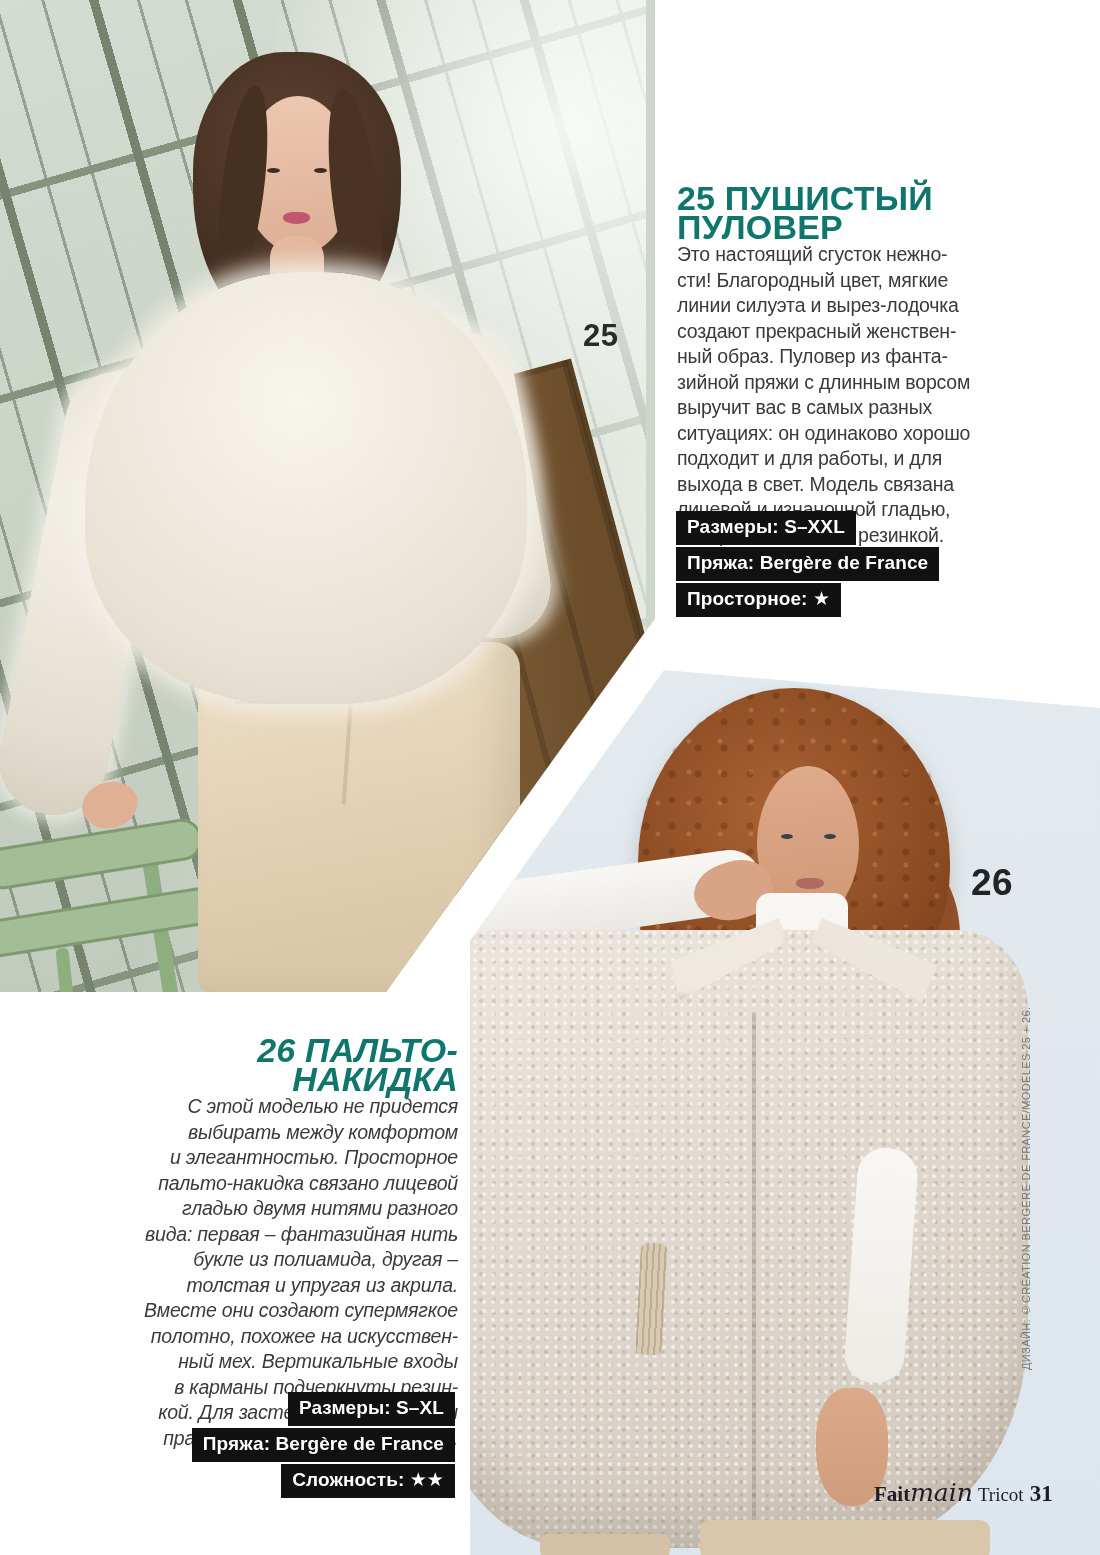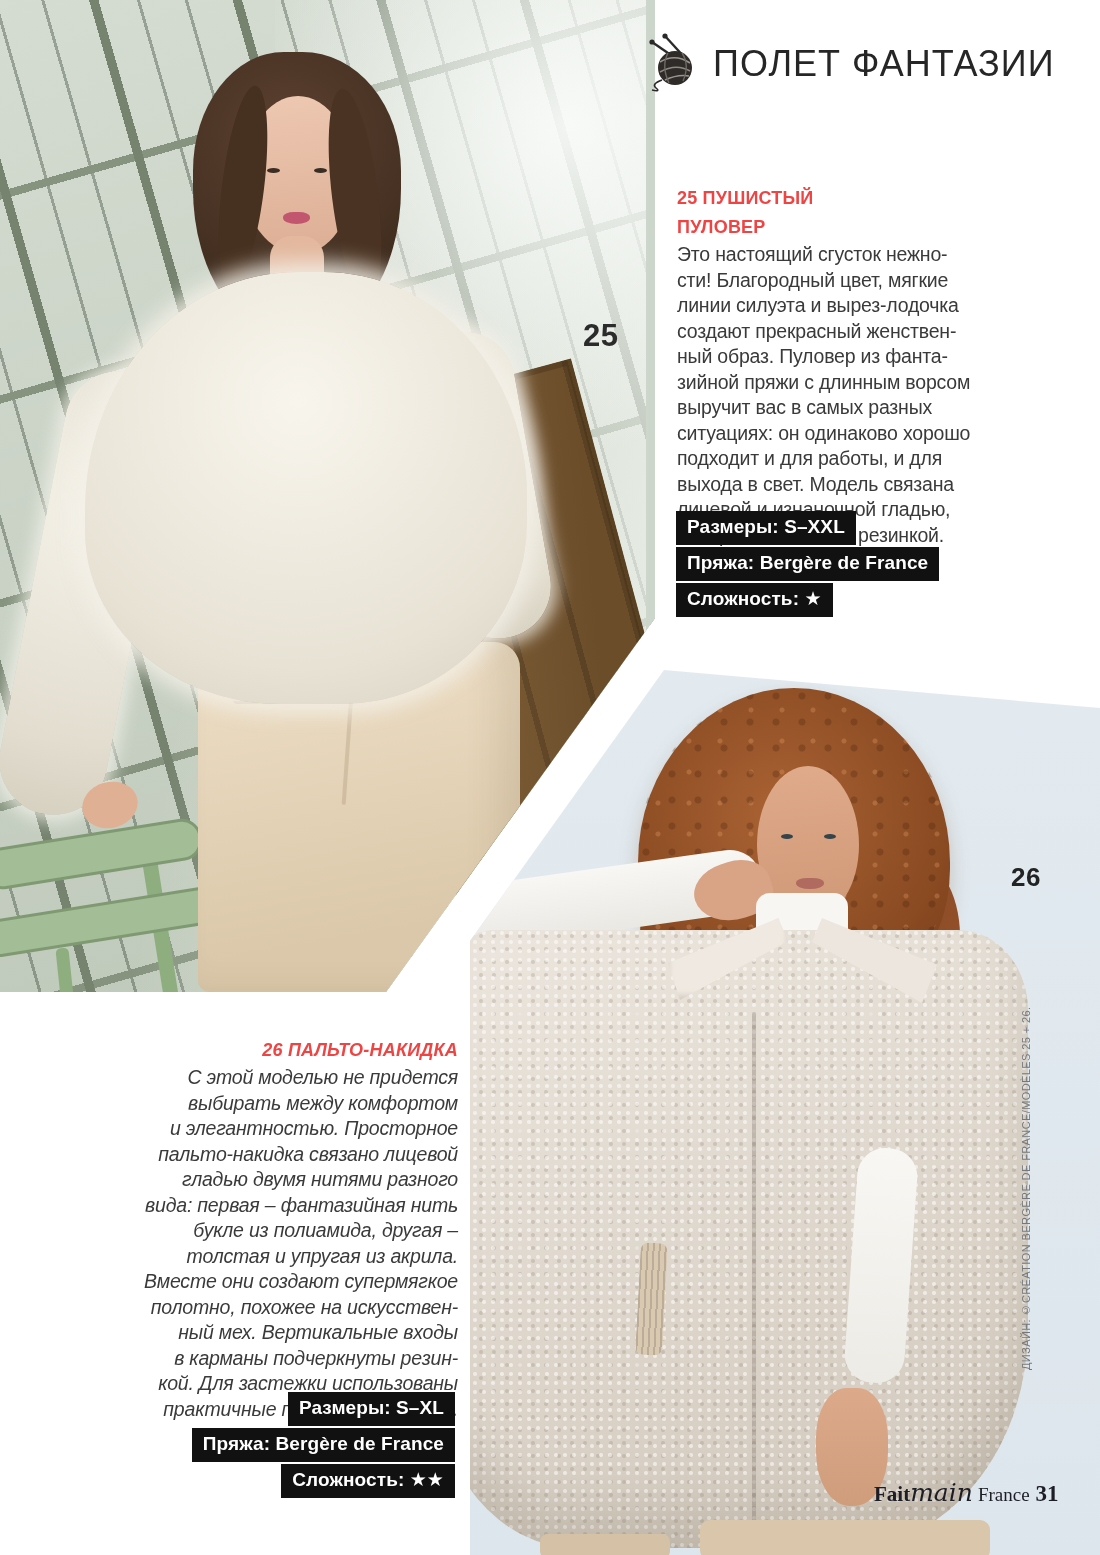--- a/index.html
+++ b/index.html
@@ -152,33 +152,33 @@
   .m2-pocket-r{position:absolute;left:866px;top:1230px;width:27px;height:112px;background:repeating-linear-gradient(90deg,rgba(0,0,0,0.14) 0 2px,rgba(0,0,0,0) 2px 6px),#d9c9b0;transform:rotate(-2deg);border-radius:8px;}
   .m2-cuff{position:absolute;left:851px;top:1148px;width:60px;height:235px;background:linear-gradient(180deg,#f8f7f3,#ecebe6);border-radius:28px;transform:rotate(4deg);}
   .m2-hand-down{position:absolute;left:816px;top:1388px;width:72px;height:118px;background:linear-gradient(180deg,#dca98a,#cf9c7c);border-radius:42% 42% 46% 46%;}
   .m2-pants-a{position:absolute;left:700px;top:1520px;width:290px;height:40px;background:#dac6ab;border-radius:10px;}
   .m2-pants-b{position:absolute;left:540px;top:1534px;width:130px;height:25px;background:#d5c1a6;border-radius:8px;}
   
   .header{position:absolute;left:648px;top:32px;display:flex;align-items:center;gap:13px;}
   .header-title{font-size:36px;font-weight:400;letter-spacing:1px;color:#262626;white-space:nowrap;}
   
   .col25{position:absolute;left:677px;top:184px;width:312px;color:#3a3a3a;}
-  .col-heading{font-size:18px;line-height:29px;font-weight:800;color:#ef4444;letter-spacing:0.2px;white-space:pre-line;}
+  .col-heading{font-size:34px;line-height:29px;font-weight:800;color:#0f766e;letter-spacing:0.2px;white-space:pre-line;}
   .col-body{font-size:19.5px;line-height:25.5px;letter-spacing:-0.2px;white-space:pre-line;}
   .specs25{position:absolute;left:676px;top:511px;display:flex;flex-direction:column;align-items:flex-start;gap:2px;}
   .spec-box{
     background:#111111;color:#ffffff;font-weight:700;font-size:19px;line-height:22px;
     padding:5px 11px 7px 11px;white-space:nowrap;letter-spacing:0.1px;
   }
   
   .col26{position:absolute;left:122px;top:1036px;width:336px;text-align:right;color:#3a3a3a;font-style:italic;}
   .specs26{position:absolute;left:118px;top:1392px;width:337px;display:flex;flex-direction:column;align-items:flex-end;gap:2px;}
   
   .num25{position:absolute;left:583px;top:318px;font-size:31px;font-weight:600;color:#2b2b2b;letter-spacing:0.5px;}
-  .num26{position:absolute;left:971px;top:862px;font-size:26px;font-weight:600;color:#232323;letter-spacing:0.5px;margin-left:40px;}
+  .num26{position:absolute;left:971px;top:862px;font-size:37px;font-weight:600;color:#232323;letter-spacing:0.5px;}
   .credit{
     position:absolute;left:1020px;top:988px;height:382px;width:22px;
     writing-mode:vertical-rl;transform:rotate(180deg);
     font-size:11px;letter-spacing:0.4px;color:#75797d;white-space:nowrap;
   }
   .footer{position:absolute;left:874px;top:1478px;white-space:nowrap;color:#1d1d26;font-family:"Liberation Serif","DejaVu Serif",serif;}
   .footer .fait{font-weight:700;font-size:21px;}
   .footer .mainword{font-style:italic;font-size:25px;font-family:"DejaVu Serif","Liberation Serif",serif;}
   .footer .tricot{font-size:19px;margin-left:5px;}
   .footer .pagenum{font-weight:700;font-size:23px;margin-left:6px;}
@@ -232,59 +232,41 @@
     <div class="m2-collar-r"></div>
     <div class="m2-seam"></div>
     <div class="m2-pocket-l"></div>
     <div class="m2-pocket-r"></div>
     <div class="m2-cuff"></div>
     <div class="m2-hand-down"></div>
     <div class="m2-pants-a"></div>
     <div class="m2-pants-b"></div>
   </div>
 
-  <div class="header">
-    <span>
-      <svg width="52" height="60" viewBox="0 0 52 60">
-        <circle cx="4" cy="10" r="2.6" fill="#2a2a2a"></circle>
-        <line x1="4" y1="10" x2="33" y2="30" stroke="#2a2a2a" stroke-width="2.4"></line>
-        <circle cx="17" cy="4" r="2.6" fill="#2a2a2a"></circle>
-        <line x1="17" y1="4" x2="38" y2="27" stroke="#2a2a2a" stroke-width="2.4"></line>
-        <circle cx="27" cy="36" r="17" fill="#2e2b28"></circle>
-        <path d="M12 30 Q27 21 42 31" stroke="#9a958e" stroke-width="1.6" fill="none"></path>
-        <path d="M12 40 Q28 31 42 39" stroke="#8d8882" stroke-width="1.6" fill="none"></path>
-        <path d="M17 48 Q30 42 41 44" stroke="#9a958e" stroke-width="1.6" fill="none"></path>
-        <path d="M20 21 Q13 34 21 51" stroke="#6e6a64" stroke-width="1.4" fill="none"></path>
-        <path d="M34 21 Q42 33 35 49" stroke="#6e6a64" stroke-width="1.4" fill="none"></path>
-        <path d="M14 48 Q3 52 8 56 Q13 60 4 58" stroke="#2a2a2a" stroke-width="1.6" fill="none"></path>
-      </svg>
-    </span>
-    <span class="header-title">ПОЛЕТ ФАНТАЗИИ</span>
-  </div>
 
   <div class="col25">
     <div class="col-heading">25 ПУШИСТЫЙ
 ПУЛОВЕР</div>
     <div class="col-body">Это настоящий сгусток нежно-
 сти! Благородный цвет, мягкие
 линии силуэта и вырез-лодочка
 создают прекрасный женствен-
 ный образ. Пуловер из фанта-
 зийной пряжи с длинным ворсом
 выручит вас в самых разных
 ситуациях: он одинаково хорошо
 подходит и для работы, и для
 выхода в свет. Модель связана
 лицевой и изнаночной гладью,
 а широкие планки – резинкой.</div>
   </div>
   <div class="specs25">
     <div class="spec-box">Размеры: S–XXL</div>
     <div class="spec-box">Пряжа: Bergère de France</div>
-    <div class="spec-box">Сложность: ★</div>
+    <div class="spec-box">Просторное: ★</div>
   </div>
 
   <div class="col26">
     <div class="col-heading">26 ПАЛЬТО-НАКИДКА</div>
     <div class="col-body">С этой моделью не придется
 выбирать между комфортом
 и элегантностью. Просторное
 пальто-накидка связано лицевой
 гладью двумя нитями разного
 вида: первая – фантазийная нить
@@ -302,16 +284,16 @@
     <div class="spec-box">Пряжа: Bergère de France</div>
     <div class="spec-box">Сложность: ★★</div>
   </div>
 
   <div class="num25">25</div>
   <div class="num26">26</div>
 
   <div class="credit">ДИЗАЙН: ©CRÉATION BERGÈRE DE FRANCE/MODÈLES 25 + 26.</div>
 
   <div class="footer">
-    <span class="fait">Fait</span><span class="mainword">main</span><span class="tricot">France</span><span class="pagenum">31</span>
+    <span class="fait">Fait</span><span class="mainword">main</span><span class="tricot">Tricot</span><span class="pagenum">31</span>
   </div>
 
 </div>
 
 </body></html>

